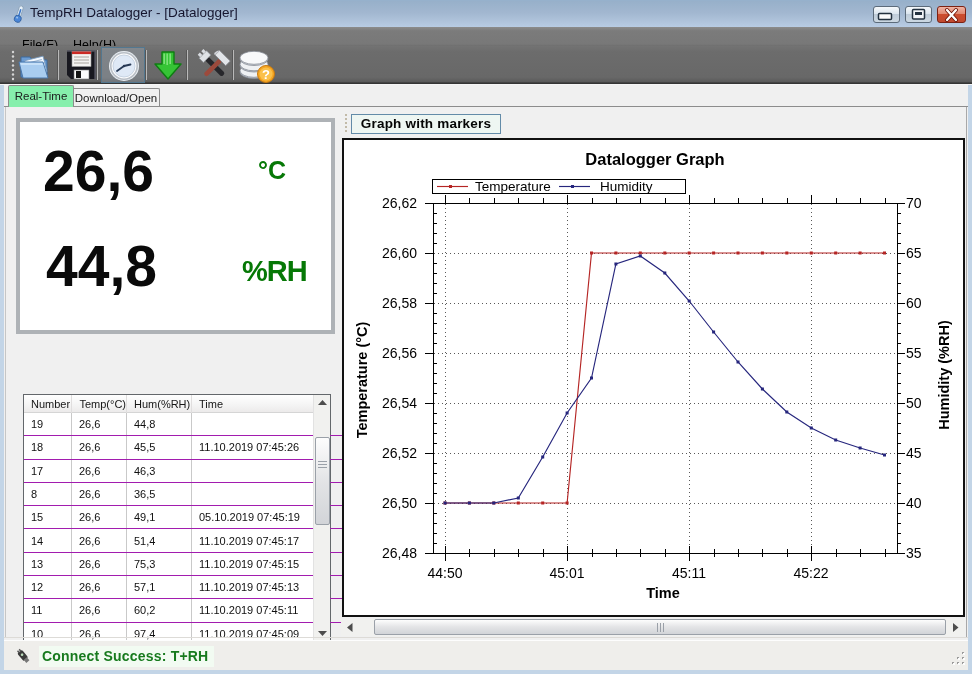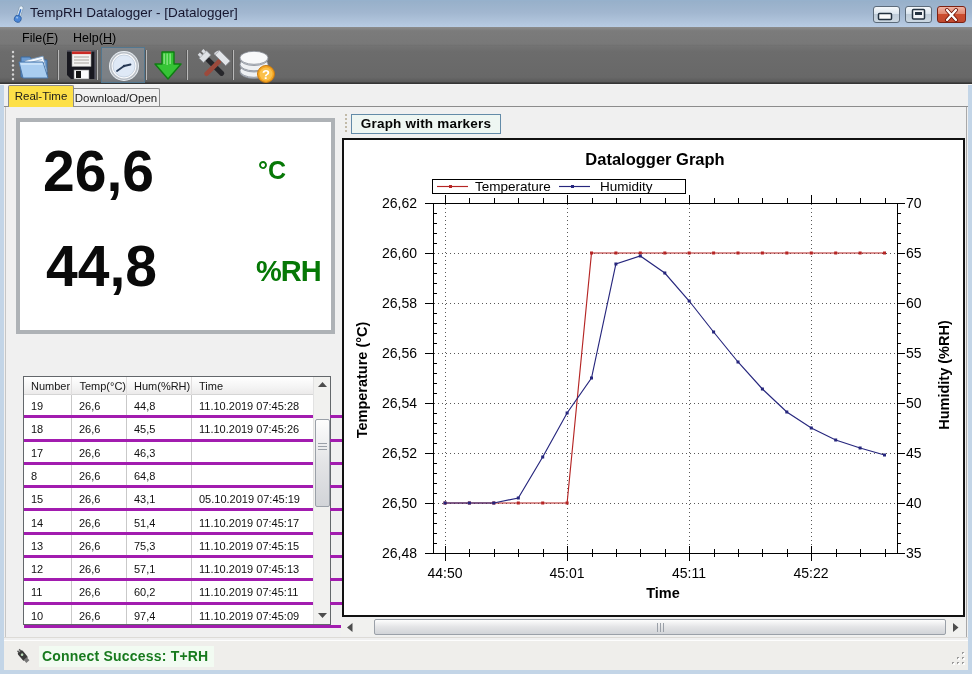--- a/index.html
+++ b/index.html
@@ -13,40 +13,40 @@
   #titletext { left:30px; top:5px; font-size:13.5px; color:#15152e; }
   .capbtn { top:6px; height:17px; border:1px solid #5c6b7a; border-radius:3px; }
   #btnmin { left:873px; width:27px; background:linear-gradient(#f6f9fb 0%, #dbe5ee 45%, #bfccd9 50%, #ccd8e2 100%); }
   #btnmax { left:905px; width:27px; background:linear-gradient(#f6f9fb 0%, #dbe5ee 45%, #bfccd9 50%, #ccd8e2 100%); }
   #btncls { left:937px; width:29px; background:linear-gradient(#f0b3a4 0%, #e08a72 45%, #cc4c2e 50%, #c14a30 100%); border-color:#7c2214; }
   
   .frame { background:#c3d5e7; }
   
   #menubar { left:0px; top:27px; width:972px; height:19px;
     background:linear-gradient(#8c8c8c, #7b7b7b 20%, #787878 90%, #6e6e6e); color:#000; font-size:12.5px; }
-  #menubar span { position:absolute; top:4px; }
+  #menubar span { position:absolute; top:11px; }
   
   #toolbar { left:0px; top:46px; width:972px; height:39px;
     background:linear-gradient(#737373 0%, #6c6c6c 15%, #686868 80%, #5a5a5a 92%, #303030 95%, #383838 97%, #f8f8f8 98%, #f0f0f0 100%); }
   .tsep { position:absolute; top:4px; width:1px; height:30px; background:#b9b9b9; box-shadow:-1px 0 0 #565656; }
   
   #tabline { left:4px; top:106px; width:964px; height:1px; background:#8c8c8c; }
   .tab { font-size:11.5px; color:#1b1b1b; border:1px solid #8c8c8c; border-bottom:none; text-align:center; }
-  #tab1 { left:8px; top:85px; width:66px; height:22px; background:#fde047; line-height:21px; z-index:3; border-radius:2px 2px 0 0;}
+  #tab1 { left:8px; top:85px; width:66px; height:22px; background:#86efac; line-height:21px; z-index:3; border-radius:2px 2px 0 0;}
   #tab2 { left:72px; top:88px; width:88px; height:18px; background:#f0f0f0; line-height:18px; border-radius:2px 2px 0 0;}
   
   #bigpanel { left:16px; top:118px; width:319px; height:216px; background:#fff; border:4px solid #aeb2b6; }
   .bignum { position:absolute; font-weight:bold; font-size:57px; color:#0a0a0a; line-height:1;}
   .bigunit { position:absolute; font-weight:bold; color:#067806; line-height:1; }
   
-  #tablebox { left:23px; top:376px; width:308px; height:249px; background:#fff; border:1px solid #63676b; }
+  #tablebox { left:23px; top:394px; width:308px; height:249px; background:#fff; border:1px solid #63676b; }
   #thead { position:absolute; left:0; top:0; width:289px; height:18px;
     background:linear-gradient(#ffffff, #f4f4f4 60%, #eceaea); border-bottom:1px solid #d5d5d5; }
   .hcell { position:absolute; top:0; height:18px; white-space:nowrap; font-size:11px; color:#161616; line-height:18px; padding-left:7px; border-right:1px solid #e0dede; }
-  .trow { position:absolute; left:0; width:335px; height:23.3px; border-bottom:3px solid #a21caf; }
+  .trow { position:absolute; left:0; width:335px; height:23.3px; border-bottom:1px solid #a21caf; }
   .tcell { position:absolute; top:0; height:23px; font-size:11px; color:#101010; line-height:23px; padding-left:7px; white-space:nowrap; overflow:hidden; }
   .cline { position:absolute; top:0; width:1px; height:247px; background:#c9c9c9; }
   
   .sbtrack { background:#f1f1ef; }
   .sbthumb { position:absolute; background:linear-gradient(#fdfdfd, #e3e4e6 50%, #d2d4d8); border:1px solid #9aa0a8; border-radius:2px; }
   .sbthumbH { background:linear-gradient(#fdfdfd, #e3e4e6 50%, #d2d4d8); border:1px solid #9aa0a8; border-radius:2px; }
   
   #gbtn { left:351px; top:114px; width:150px; height:20px; background:#eef6f2; border:1px solid #638ba8; 
     font-size:13.5px; font-weight:bold; color:#050505; text-align:center; line-height:18px; letter-spacing:0.2px;}
   #graphpanel { left:342px; top:138px; width:623px; height:479px; background:#fff; border:2px solid #111; }
@@ -187,58 +187,57 @@
   </svg>
 
   <div id="tabline" class="abs"></div>
   <div id="tab2" class="abs tab">Download/Open</div>
   <div id="tab1" class="abs tab">Real-Time</div>
 
   <div id="bigpanel" class="abs"></div>
   <div class="abs bignum" style="left:43px; top:143px;">26,6</div>
   <div class="abs bigunit" style="left:258px; top:158px; font-size:25px;">°C</div>
   <div class="abs bignum" style="left:46px; top:238px;">44,8</div>
-  <div class="abs bigunit" style="left:256px; top:257px; font-size:29px; letter-spacing:-1px;">%RH</div>
+  <div class="abs bigunit" style="left:242px; top:257px; font-size:29px; letter-spacing:-1px;">%RH</div>
 
   <div id="tablebox" class="abs">
     <div class="cline" style="left:47px;"></div>
     <div class="cline" style="left:102px;"></div>
     <div class="cline" style="left:167px;"></div>
     <div id="thead">
       <div class="hcell" style="left:0;width:48px;">Number</div>
       <div class="hcell" style="left:48px;width:55px;text-align:right;">Temp(°C)</div>
       <div class="hcell" style="left:103px;width:65px;">Hum(%RH)</div>
       <div class="hcell" style="left:168px;width:121px;border-right:none;">Time</div>
     </div>
       <div class="trow" style="top:18.0px;">
         <div class="tcell" style="left:0;width:41px;">19</div>
         <div class="tcell" style="left:48px;width:48px;">26,6</div>
         <div class="tcell" style="left:103px;width:58px;">44,8</div>
-        <div class="tcell" style="left:168px;width:114px;">11.10.2019 07:45:28</div>
       </div>
       <div class="trow" style="top:41.3px;padding-left:48px;">
         <div class="tcell" style="left:0;width:41px;">18</div>
         <div class="tcell" style="left:48px;width:48px;">26,6</div>
         <div class="tcell" style="left:103px;width:58px;">45,5</div>
         <div class="tcell" style="left:168px;width:114px;">11.10.2019 07:45:26</div>
       </div>
       <div class="trow" style="top:64.6px;">
         <div class="tcell" style="left:0;width:41px;">17</div>
         <div class="tcell" style="left:48px;width:48px;">26,6</div>
         <div class="tcell" style="left:103px;width:58px;">46,3</div>
       </div>
       <div class="trow" style="top:87.9px;">
         <div class="tcell" style="left:0;width:41px;">8</div>
         <div class="tcell" style="left:48px;width:48px;">26,6</div>
-        <div class="tcell" style="left:103px;width:58px;">64,8</div>
+        <div class="tcell" style="left:103px;width:58px;">36,5</div>
       </div>
       <div class="trow" style="top:111.2px;">
         <div class="tcell" style="left:0;width:41px;">15</div>
         <div class="tcell" style="left:48px;width:48px;">26,6</div>
-        <div class="tcell" style="left:103px;width:58px;">43,1</div>
+        <div class="tcell" style="left:103px;width:58px;">49,1</div>
         <div class="tcell" style="left:168px;width:114px;">05.10.2019 07:45:19</div>
       </div>
       <div class="trow" style="top:134.5px;">
         <div class="tcell" style="left:0;width:41px;">14</div>
         <div class="tcell" style="left:48px;width:48px;">26,6</div>
         <div class="tcell" style="left:103px;width:58px;">51,4</div>
         <div class="tcell" style="left:168px;width:114px;">11.10.2019 07:45:17</div>
       </div>
       <div class="trow" style="top:157.8px;">
         <div class="tcell" style="left:0;width:41px;">13</div>

